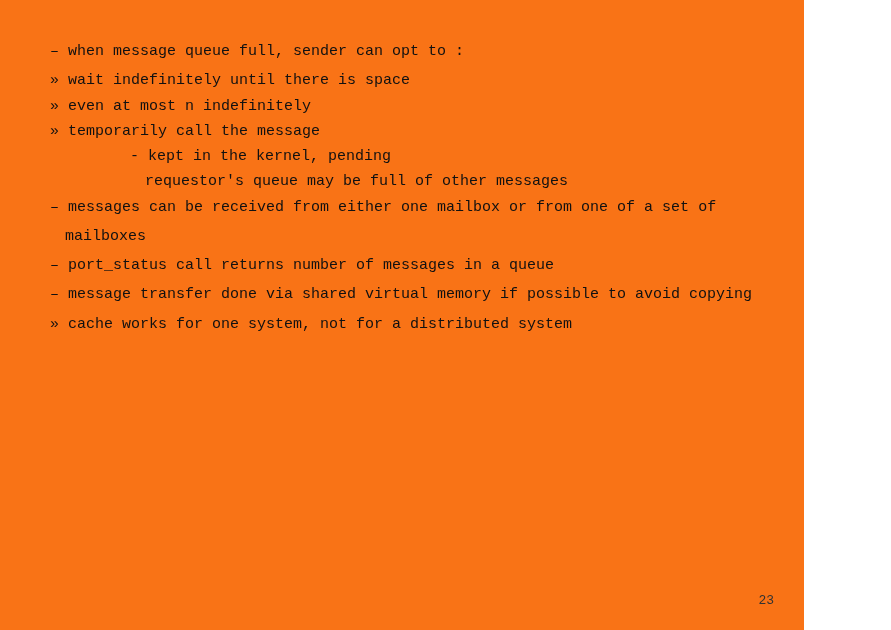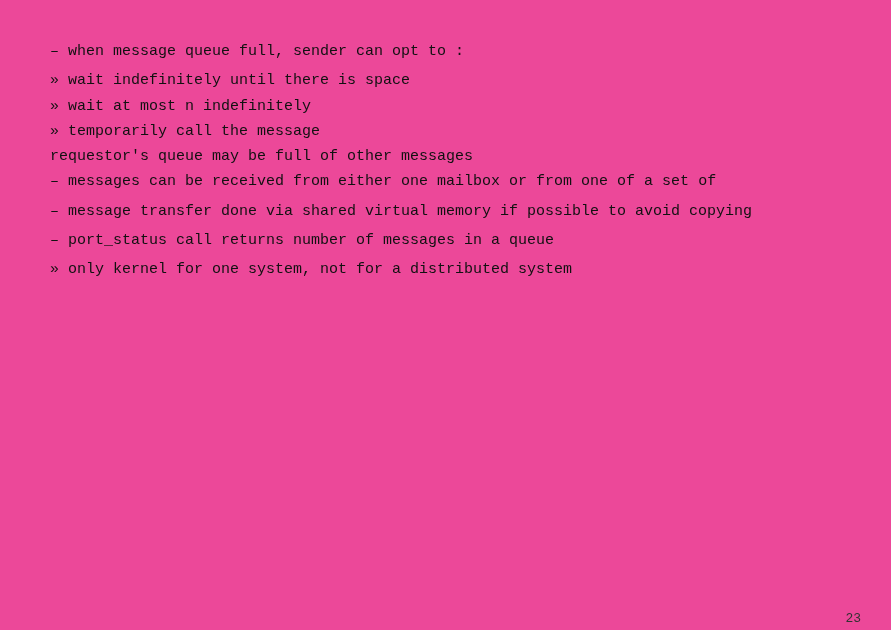--- a/index.html
+++ b/index.html
@@ -11,23 +11,23 @@
     body {
       background: #ffffff;
       font-family: 'Courier New', Courier, monospace;
       width: 891px;
       height: 630px;
       overflow: hidden;
       position: relative;
     }
 
     .slide {
-      width: 891px;
+      width: 804px;
       height: 630px;
-      background: #ec4899;
+      background: #f97316;
       padding: 40px 50px 30px 50px;
       position: relative;
     }
 
     .content {
       font-size: 15px;
       line-height: 1.55;
       color: #111111;
     }
 
@@ -43,26 +43,27 @@
     .level2 {
       margin-bottom: 2px;
     }
 
     .level3 {
       margin-left: 80px;
       margin-bottom: 2px;
     }
 
     .level3-continued {
+      margin-left: 95px;
       margin-bottom: 2px;
     }
 
     .page-number {
       position: absolute;
-      bottom: 4px;
+      bottom: 22px;
       right: 30px;
       font-size: 13px;
       color: #333;
       font-family: 'Courier New', Courier, monospace;
     }
   </style>
 </head>
 <body>
 
 <div class="slide">
@@ -70,48 +71,54 @@
 
     <div class="level1">
       <span class="level1-text">– when message queue full, sender can opt to :</span>
     </div>
 
     <div class="level2">
       <span>» wait indefinitely until there is space</span>
     </div>
 
     <div class="level2">
-      <span>» wait at most </span><span class="italic">n</span><span> indefinitely</span>
+      <span>» even at most </span><span class="italic">n</span><span> indefinitely</span>
     </div>
 
 
     <div class="level2">
       <span>» temporarily call the message</span>
     </div>
 
+    <div class="level3">
+      <span>-  kept in the kernel, pending</span>
+    </div>
 
 
 
     <div class="level3-continued">
       <span>requestor's queue may be full of other messages</span>
     </div>
 
     <div class="level1" style="">
       <span>– messages can be received from either one mailbox or from one of a </span><span class="italic">set</span><span> of</span>
     </div>
 
-
-    <div class="level1">
-      <span>– message transfer done via shared virtual memory if possible to avoid copying</span>
+    <div class="level1" style="margin-left: 15px; margin-bottom: 6px;">
+      <span>mailboxes</span>
     </div>
 
     <div class="level1">
       <span>– </span><span class="bold">port_status</span><span> call returns number of messages in a queue</span>
     </div>
 
+    <div class="level1">
+      <span>– message transfer done via shared virtual memory if possible to avoid copying</span>
+    </div>
+
     <div class="level2">
-      <span>» only kernel for one system, not for a distributed system</span>
+      <span>» cache works for one system, not for a distributed system</span>
     </div>
 
   </div>
 
   <div class="page-number">23</div>
 </div>
 
 </body></html>

